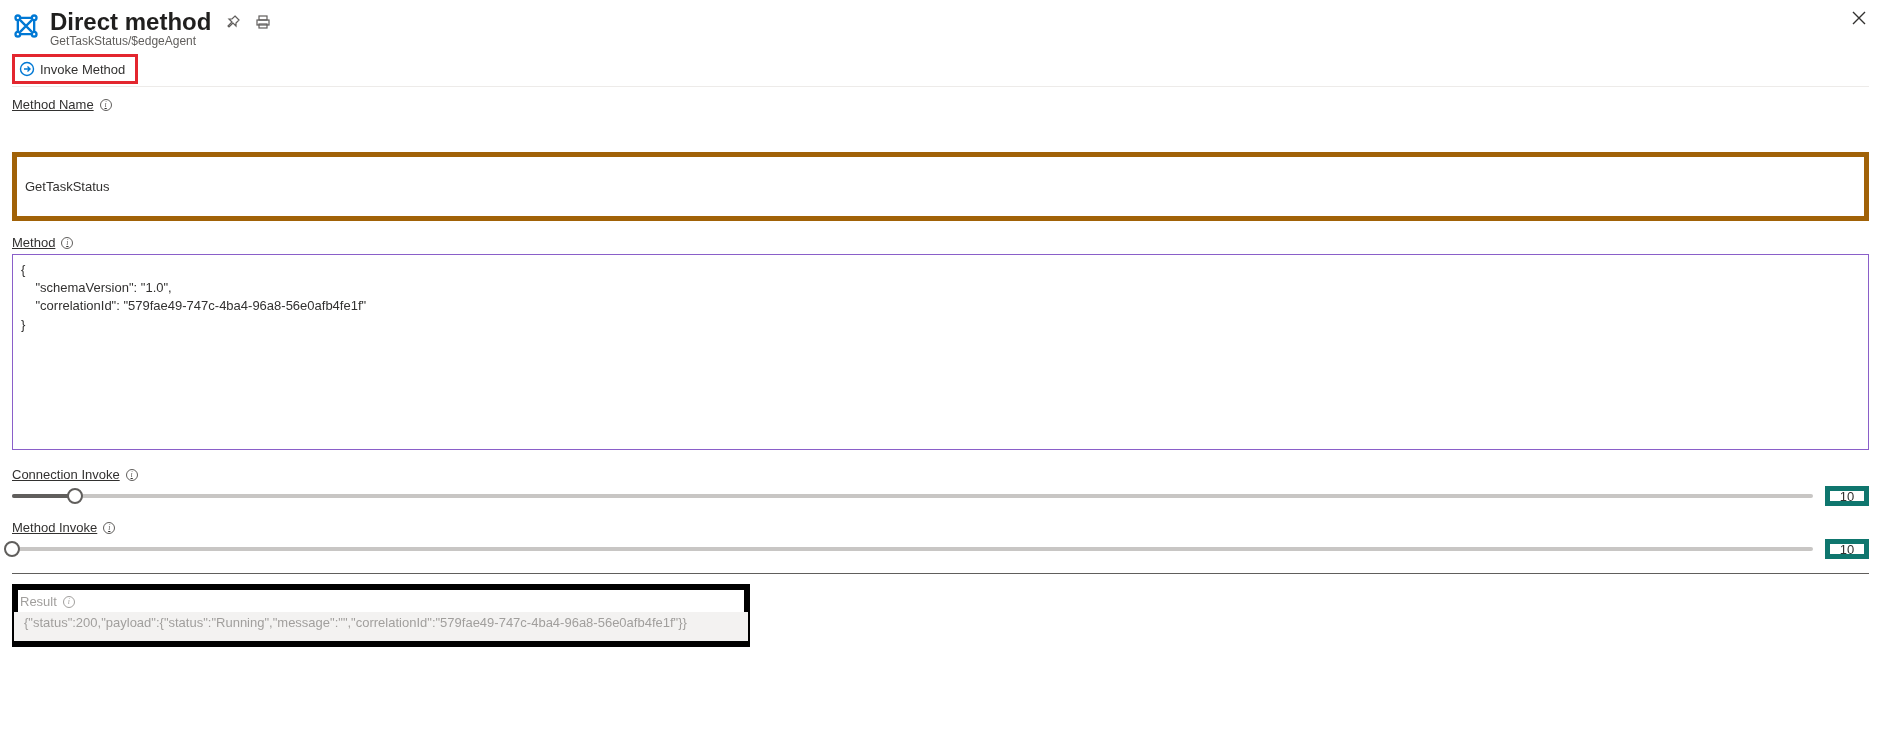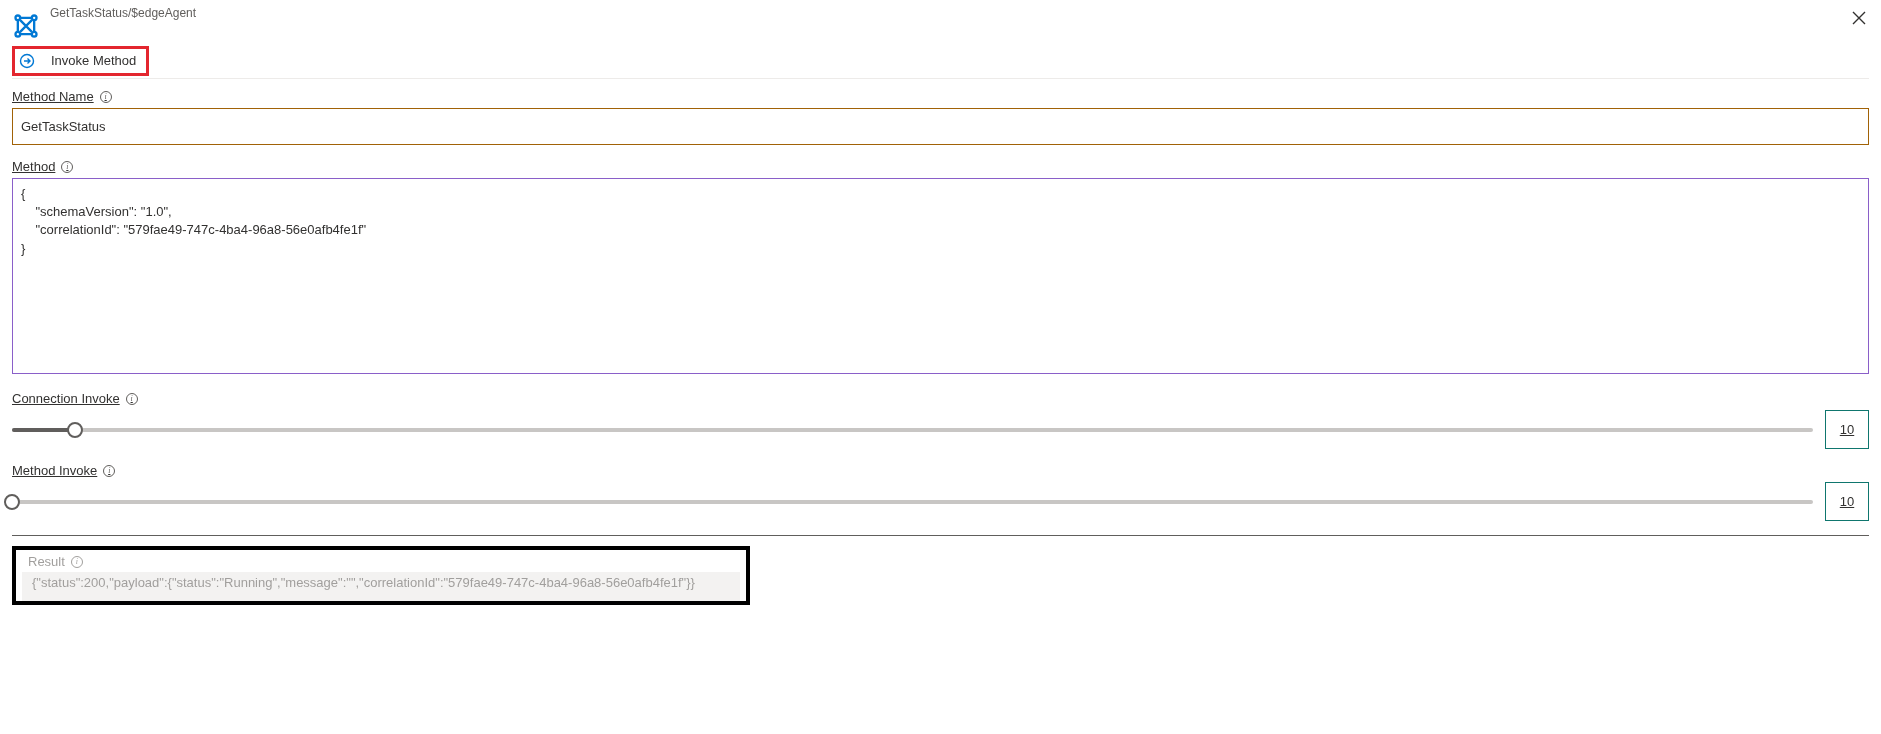--- a/index.html
+++ b/index.html
@@ -67,21 +67,22 @@
       align-items: center;
       justify-content: center;
     }
     .toolbar {
       border-bottom: 1px solid #edebe9;
       padding: 2px 0;
       margin-bottom: 10px;
     }
     .invoke-btn {
       display: inline-flex;
-      gap: 16px;
+      align-items: center;
+      gap: 5px;
       padding: 4px 10px 4px 4px;
       font-size: 13px;
       color: #323130;
       cursor: pointer;
       border: 3px solid #e3262e;
       background: transparent;
     }
     .invoke-icon {
       width: 16px;
       height: 16px;
@@ -107,26 +108,27 @@
       border-radius: 50%;
       display: inline-flex;
       align-items: center;
       justify-content: center;
       font-size: 8px;
       font-style: italic;
       font-family: Georgia, serif;
     }
     .text-input {
       width: 100%;
-      padding: 10px 8px;
-      border: 1px solid #a16207;
+      padding: 22px 8px;
+      border: 5px solid #a16207;
       font-size: 13px;
       font-family: inherit;
       color: #323130;
       outline: none;
+      margin-top: 36px;
     }
     .textarea-input {
       width: 100%;
       height: 196px;
       padding: 6px 8px;
       border: 1px solid #8a5fc9;
       font-size: 13px;
       font-family: inherit;
       color: #323130;
       outline: none;
@@ -160,35 +162,35 @@
       width: 16px;
       height: 16px;
       background: #ffffff;
       border: 2px solid #605e5c;
       border-radius: 50%;
       transform: translate(-50%, -50%);
       cursor: grab;
     }
     .slider-value {
       width: 44px;
-      height: 39px;
-      border: 1px solid #0f766e;
+      height: 20px;
+      border: 5px solid #0f766e;
       text-align: center;
       font-size: 13px;
       color: #323130;
       padding: 3px 0;
     }
     .divider {
       border: none;
       border-top: 1px solid #605e5c;
       margin: 14px 0 10px;
     }
     .result-box {
-      border: 4px solid #000000;
-      padding: 4px 12px 8px;
+      border: 6px solid #000000;
+      padding: 4px 2px 8px;
       display: inline-block;
       width: 738px;
     }
     .result-label {
       display: flex;
       align-items: center;
       gap: 6px;
       font-size: 13px;
       color: #a19f9d;
       margin-bottom: 3px;
@@ -214,20 +216,31 @@
 <div class="header">
   <div class="header-left">
     <svg class="header-icon" viewBox="0 0 24 24" fill="none" stroke="#0078d4" stroke-width="2">
       <circle cx="5" cy="5" r="2"></circle>
       <circle cx="19" cy="5" r="2"></circle>
       <circle cx="5" cy="19" r="2"></circle>
       <circle cx="19" cy="19" r="2"></circle>
       <path d="M7 5 L17 5 M7 19 L17 19 M5 7 L5 17 M19 7 L19 17 M7 7 L17 17 M17 7 L7 17"></path>
     </svg>
     <div class="title-block">
+      <div class="title-row">
+        <div class="page-title">Direct method</div>
+        <svg class="title-icon" viewBox="0 0 16 16" fill="none" stroke="currentColor" stroke-width="1.2">
+          <path d="M10 2 L14 6 L11 9 L11 12 L8 9 L4 13 L3 12 L7 8 L4 5 L7 5 Z"></path>
+        </svg>
+        <svg class="title-icon" viewBox="0 0 16 16" fill="none" stroke="currentColor" stroke-width="1.2">
+          <rect x="4" y="2" width="8" height="4"></rect>
+          <rect x="2" y="6" width="12" height="5"></rect>
+          <rect x="4" y="10" width="8" height="4"></rect>
+        </svg>
+      </div>
       <div class="breadcrumb">GetTaskStatus/$edgeAgent</div>
     </div>
   </div>
   <div class="close-btn">
     <svg viewBox="0 0 16 16" width="16" height="16" stroke="currentColor" stroke-width="1.4">
       <path d="M2 2 L14 14 M14 2 L2 14"></path>
     </svg>
   </div>
 </div>
 

